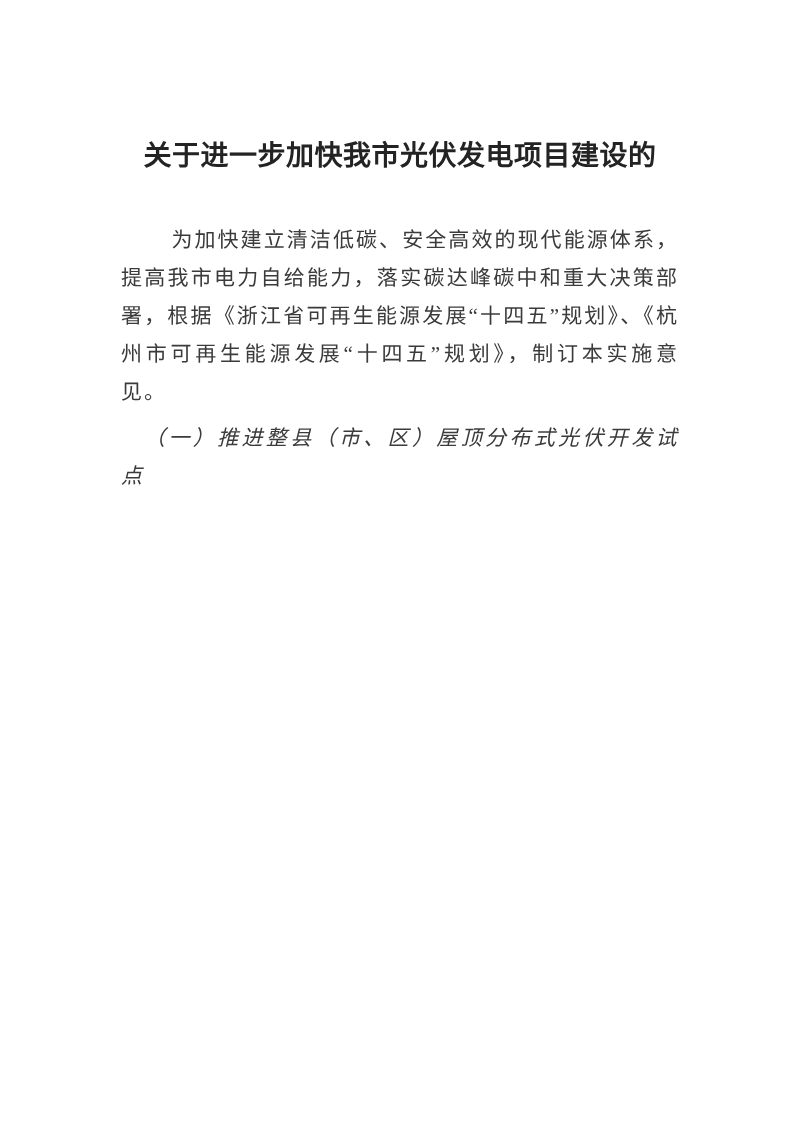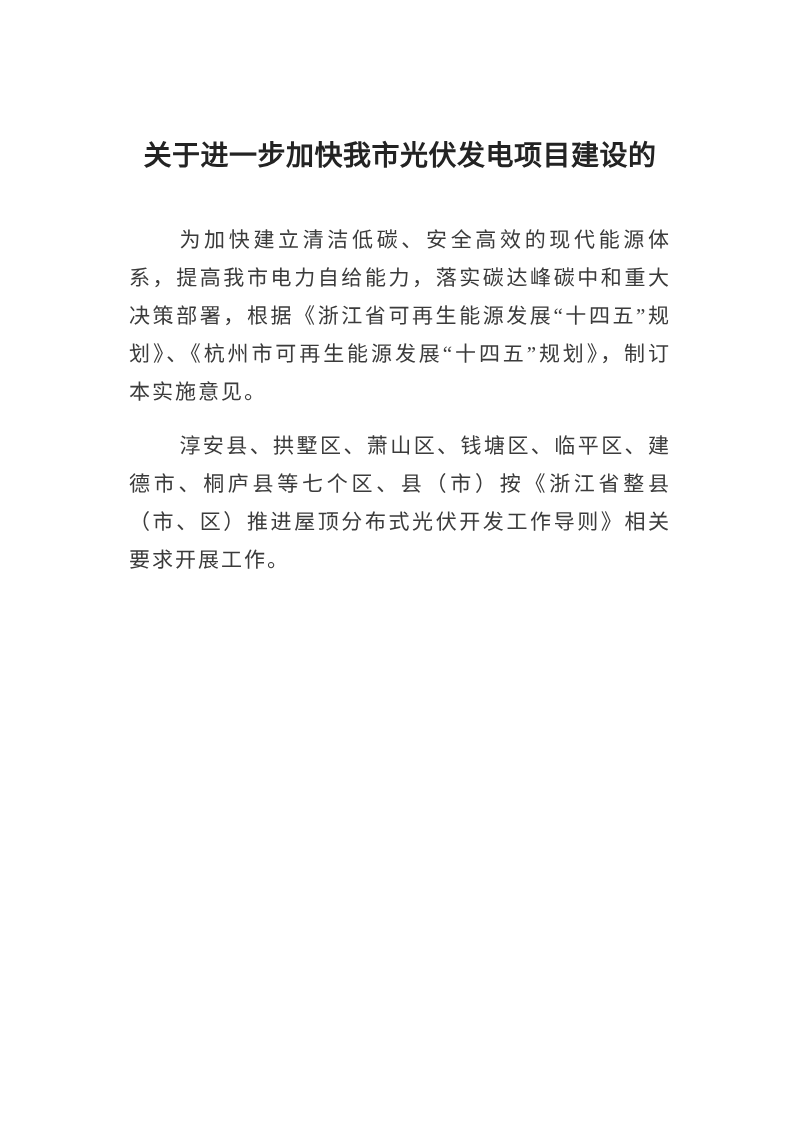--- a/index.html
+++ b/index.html
@@ -34,21 +34,21 @@
   .title-line { display: block; }
   .body-text {
     margin-top: 47px;
     font-size: 21px;
     line-height: 38px;
     letter-spacing: 2px;
     color: #3b3b3b;
     text-align: justify;
   }
   .body-text p {
-    margin: 16px;
+    margin: 8px;
     text-indent: 2.4em;
   }
   .body-text p.sec-heading {
     font-family: "Liberation Sans", sans-serif;
     font-weight: 700;
     color: #2a2a2a;
     letter-spacing: 2.5px;
     margin-top: 3px;
     margin-bottom: 1px;
   }
@@ -80,22 +80,22 @@
     <h1 class="doc-title">
       <span class="title-line">关于进一步加快我市光伏发电项目建设的</span>
     </h1>
 
     <div class="body-text">
       <p>为加快建立清洁低碳、安全高效的现代能源体系，提高我市电力自给能力，落实碳达峰碳中和重大决策部署，根据《浙江省可再生能源发展“十四五”规划》、《杭州市可再生能源发展“十四五”规划》，制订本实施意见。</p>
 
 
 
 
+      <p class="sub-heading">（一）推进整县（市、区）屋顶分布式光伏开发试点</p>
 
-      <p>淳安县、拱墅区、萧山区、钱塘区、临平区、建德市、桐庐县等七个区、县（市）按《浙江省整县（市、区）推进屋顶分布式光伏开发工作导则》相关要求开展工作。</p>
 
 
     </div>
 
   </div>
 
   <div class="page-number">1</div>
 </div>
 
 </body></html>

